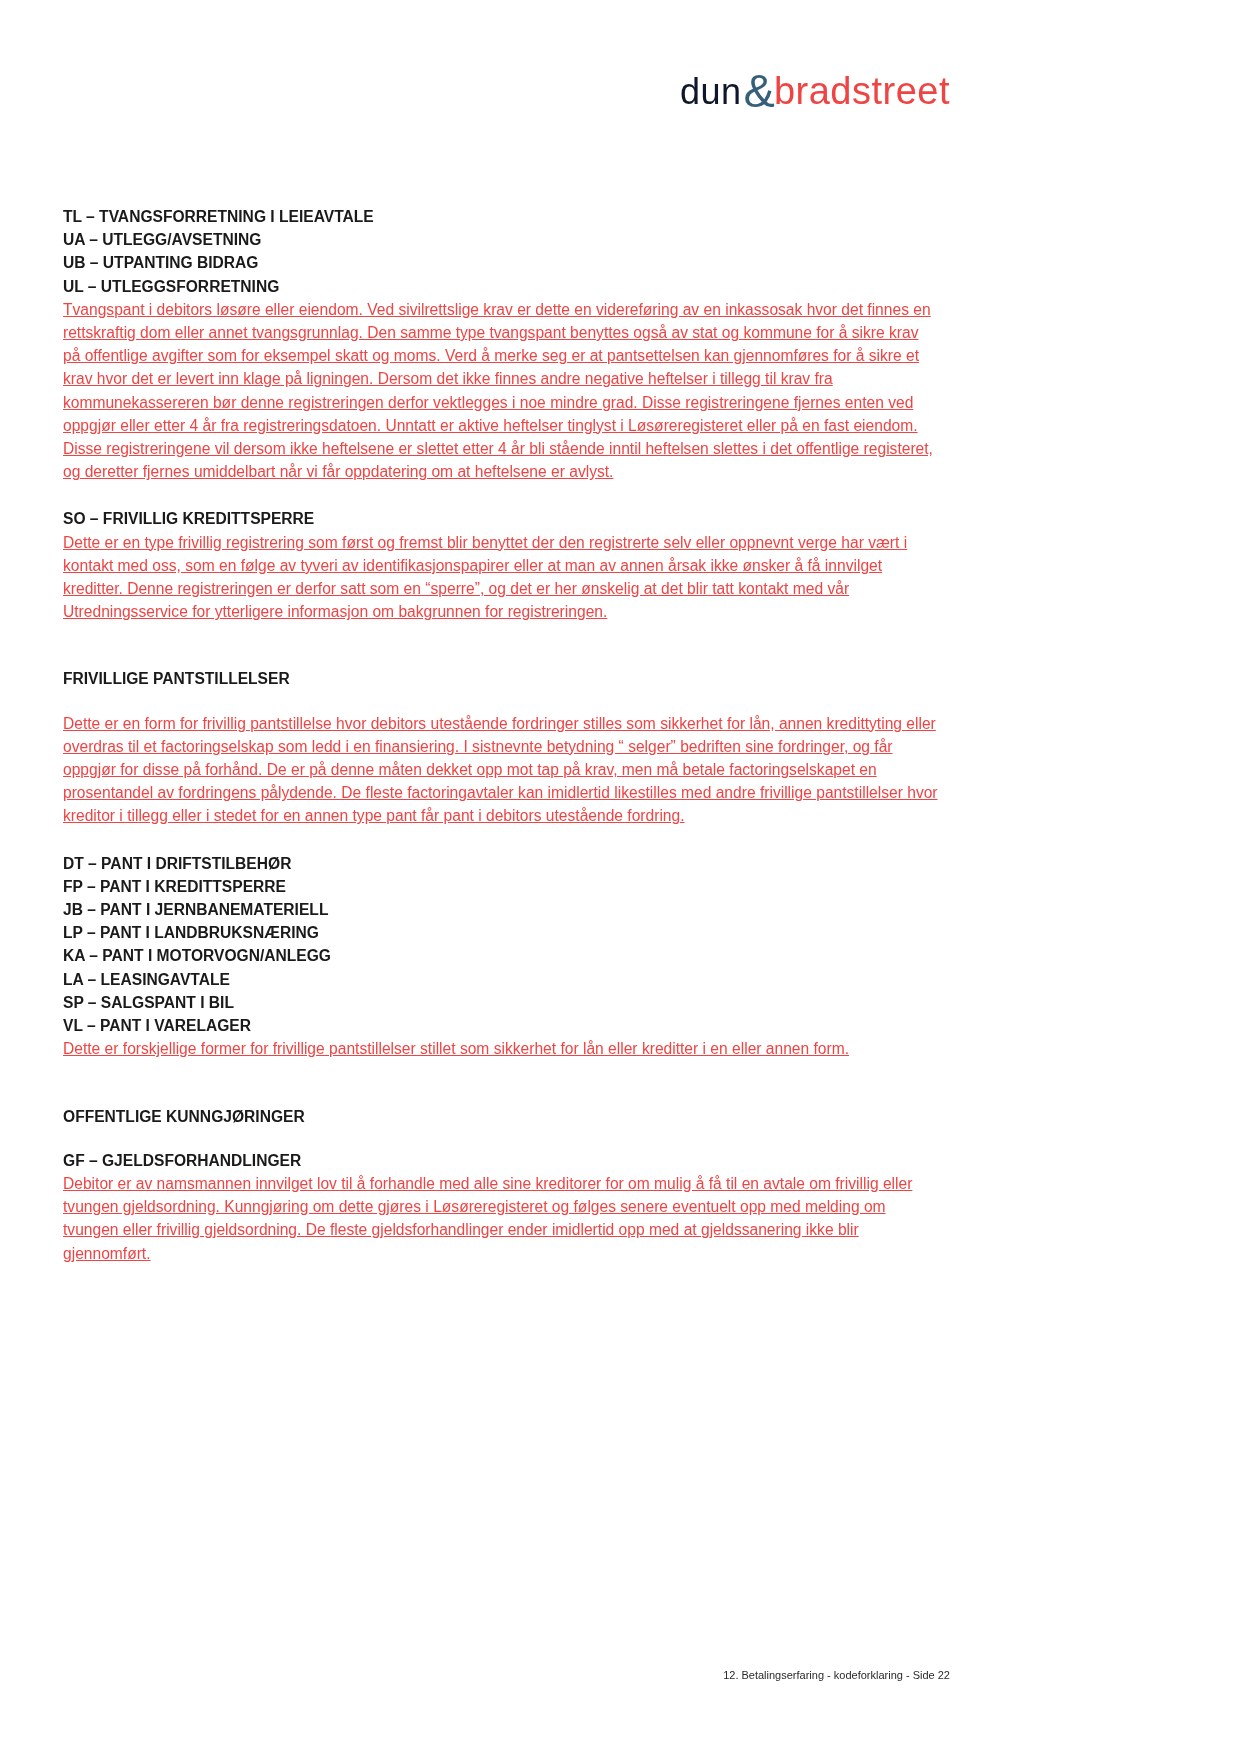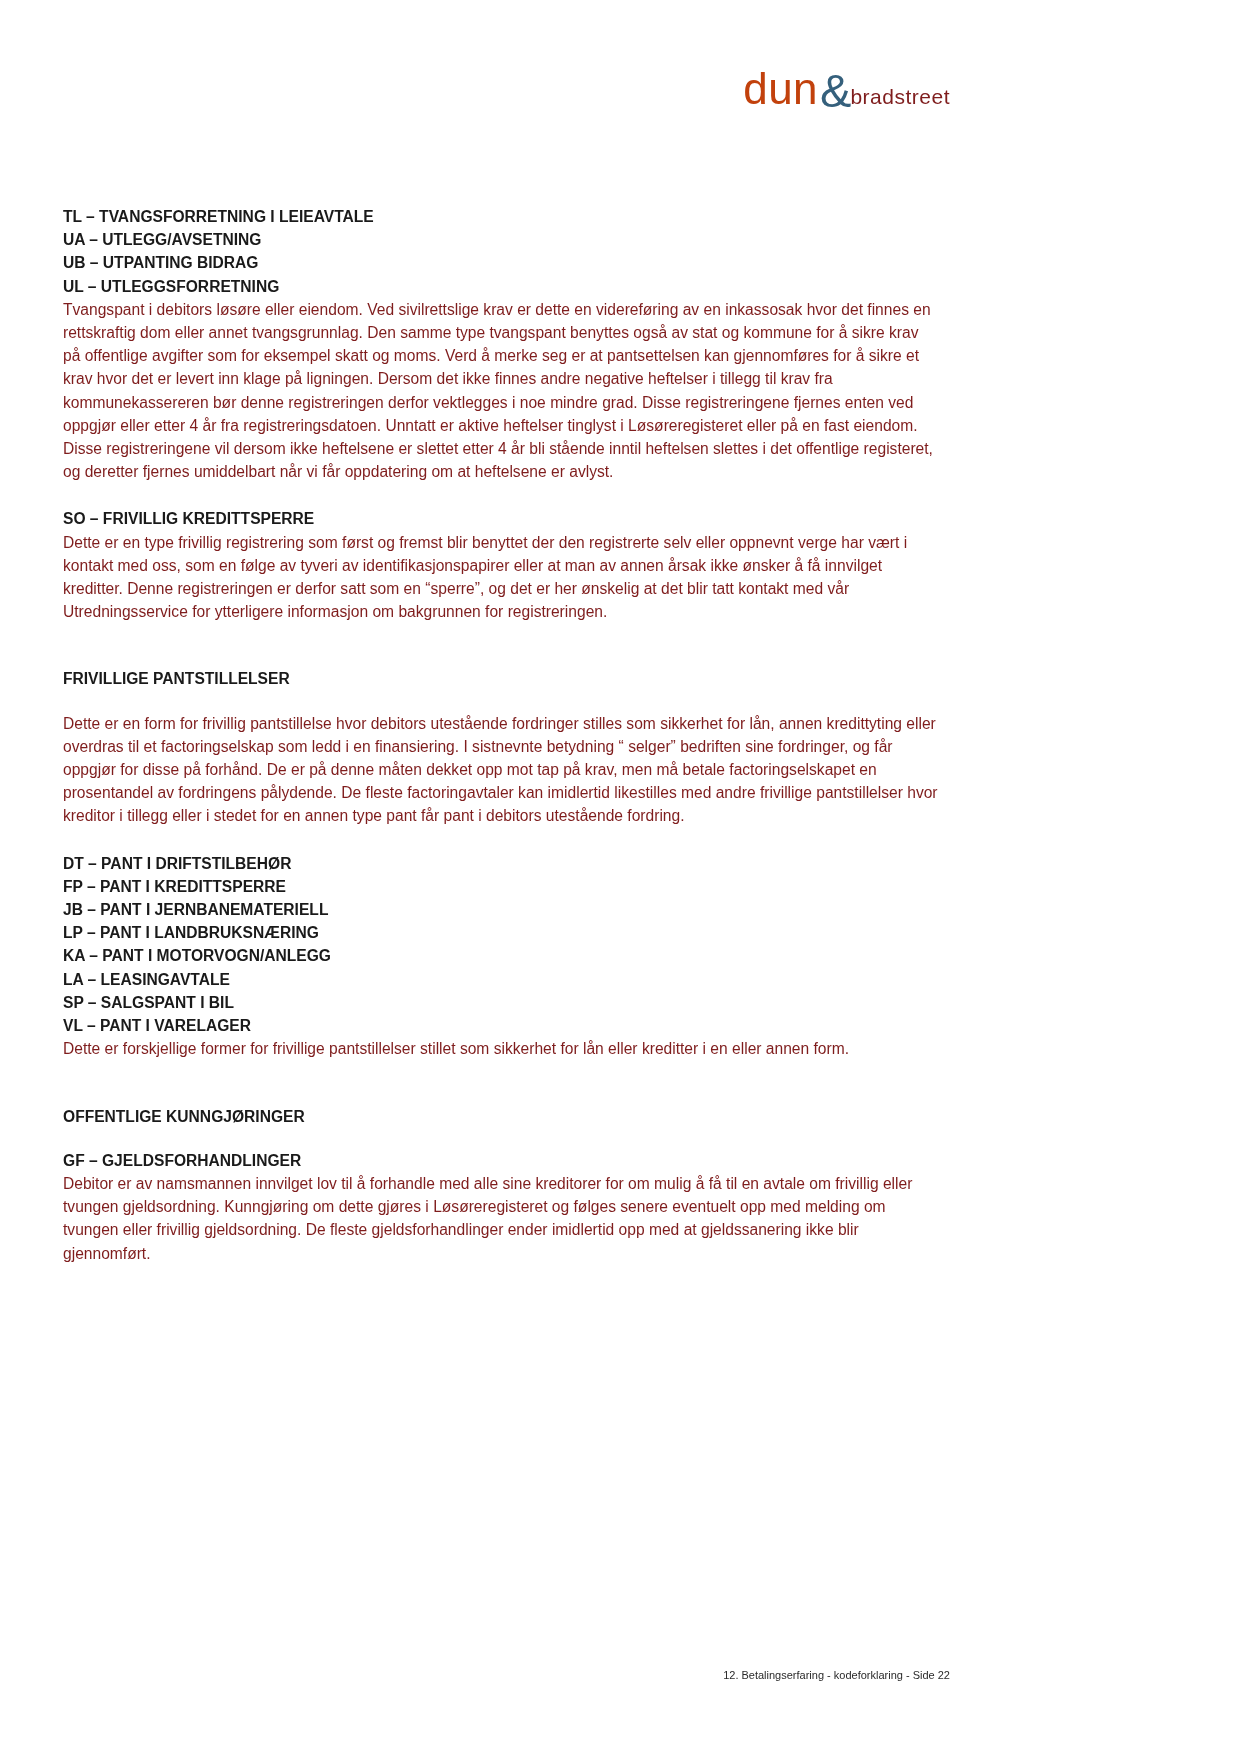--- a/index.html
+++ b/index.html
@@ -19,56 +19,57 @@
     position: absolute;
     top: 64px;
     right: 291px;
     display: flex;
     align-items: baseline;
     line-height: 1;
     user-select: none;
     white-space: nowrap;
   }
   .logo .word1 {
-    font-size: 44px;
+    font-size: 36px;
     letter-spacing: 0.5px;
-    color: #c2410c;
+    color: #0f172a;
   }
   .logo .amp {
     font-size: 47px;
     font-weight: 400;
     color: #35607c;
     margin: 0 -1px 0 2px;
     position: relative;
     top: 3px;
   }
   .logo .word2 {
-    font-size: 21px;
+    font-size: 38px;
     letter-spacing: 0.5px;
-    color: #7f1d1d;
+    color: #ef4444;
   }
 
   
   .doc {
     position: absolute;
     top: 205px;
     left: 63px;
     width: 893px;
     font-size: 15.6px;
     line-height: 23.2px;
   }
   .sec-codes { margin: 0; }
   .code-line {
     font-weight: bold;
     color: #1a1a1a;
   }
   .sec-paragraph {
     margin: 0 16px 24px 0;
-    color: #7f1d1d;
+    color: #ef4444;
     text-align: left;
+    text-decoration: underline;
   }
   .sec-heading {
     font-weight: bold;
     color: #1a1a1a;
     margin: 44px 0 21px 0;
   }
 
   
   .footer {
     position: absolute;

